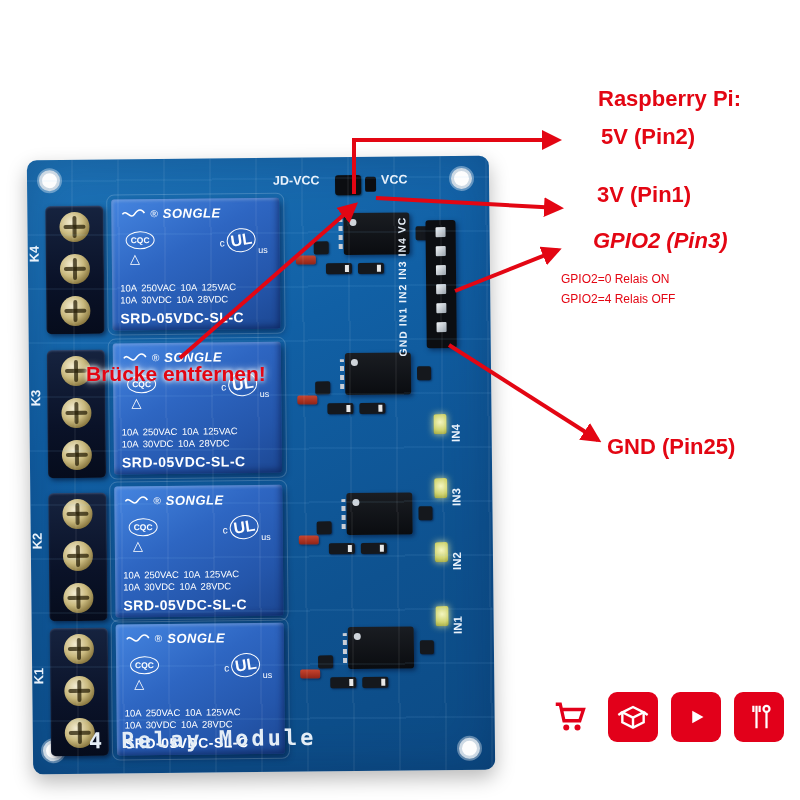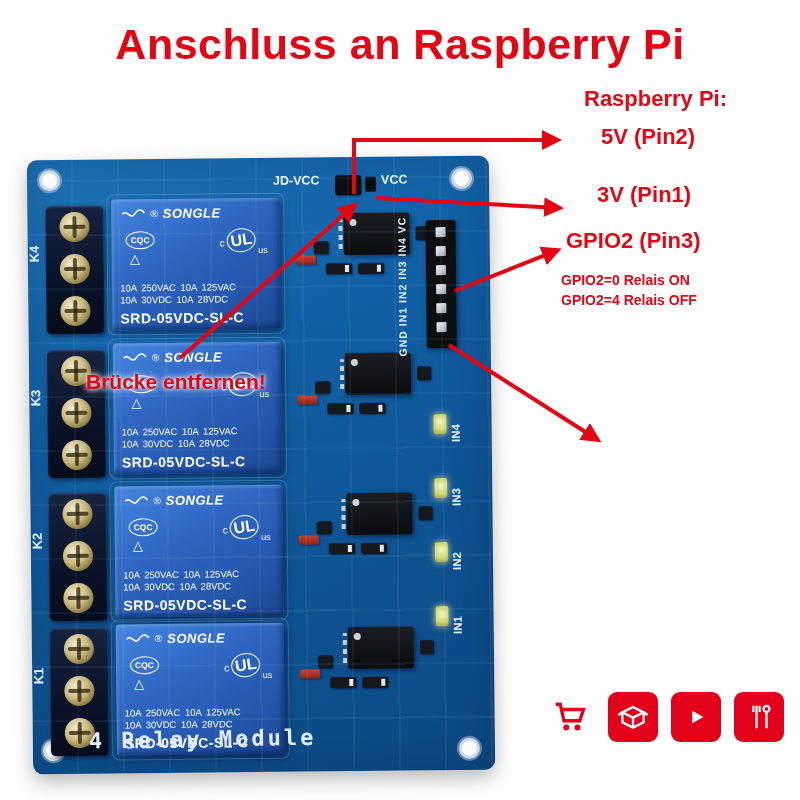--- a/index.html
+++ b/index.html
@@ -7,21 +7,21 @@
         font-family:"Liberation Sans",sans-serif;}
 
   .title{position:absolute;top:20px;left:0;width:100%;margin:0;text-align:center;
          font-size:43px;font-weight:700;color:#e30613;letter-spacing:.5px;
          text-shadow:0 1px 0 #fff;}
 
   
   .ann{position:absolute;color:#e30613;font-weight:700;white-space:nowrap;
        text-shadow:0 0 4px #fff,0 0 8px #fff;}
   .ann.big{font-size:22px;}
-  .ann.small{font-size:14px;font-weight:700;}
+  .ann.small{font-size:12px;font-weight:400;}
 
   
   .board{position:absolute;left:30px;top:158px;width:462px;height:614px;border-radius:10px;
          background:linear-gradient(155deg,#1e74b8 0%,#1160a5 35%,#0e5290 70%,#0c4a84 100%);
          box-shadow:0 8px 20px rgba(0,0,0,.28), inset 0 0 50px rgba(0,25,60,.25);
          transform:rotate(-.6deg);}
   .board::after{content:"";position:absolute;inset:0;border-radius:10px;pointer-events:none;
          background:repeating-linear-gradient(90deg,transparent 0 44px,rgba(255,255,255,.05) 44px 46px),
                     repeating-linear-gradient(0deg,transparent 0 52px,rgba(150,210,255,.07) 52px 54px);}
 
@@ -99,21 +99,20 @@
   .tile.red{background:#e2001a;}
   .tile.white{background:#fff;}
   .brand{position:absolute;left:542px;top:742px;font-size:32px;font-weight:800;color:#15409e;
          letter-spacing:-.5px;}
 </style>
 </head>
 <body>
 
 <div class="page">
 
-  <h1 class="title">Anschluss an Raspberry Pi</h1>
 
   <div class="board">
 
     <div class="hole" style="left:12px;top:10px;"></div>
     <div class="hole" style="left:424px;top:12px;"></div>
     <div class="hole" style="left:10px;top:580px;"></div>
     <div class="hole" style="left:426px;top:582px;"></div>
 
     <div class="tblock" style="top:46px;">
       <div class="screw" style="top:6px;"></div>
@@ -299,27 +298,28 @@
         <path d="M0,0 L10,5 L0,10 z" fill="#e30613"></path>
       </marker>
     </defs>
     <path d="M354,194 L354,140 L558,140" fill="none" stroke="#e30613" stroke-width="4" marker-end="url(#arrow)"></path>
     <path d="M376,198 L560,208" fill="none" stroke="#e30613" stroke-width="4" marker-end="url(#arrow)"></path>
     <path d="M455,291 L558,250" fill="none" stroke="#e30613" stroke-width="4" marker-end="url(#arrow)"></path>
     <path d="M449,345 L598,440" fill="none" stroke="#e30613" stroke-width="4" marker-end="url(#arrow)"></path>
     <path d="M180,358 L355,205" fill="none" stroke="#e30613" stroke-width="4" marker-end="url(#arrow)"></path>
   </svg>
 
-  <div class="ann big" style="left:584px;top:86px;">Raspberry Pi:</div>
+  <div class="ann big" style="left:598px;top:86px;">Raspberry Pi:</div>
   <div class="ann big" style="left:601px;top:124px;">5V (Pin2)</div>
   <div class="ann big" style="left:597px;top:182px;">3V (Pin1)</div>
-  <div class="ann big" style="left:566px;top:228px;">GPIO2 (Pin3)</div>
+  <div class="ann big" style="left:593px;top:228px;font-style:italic;">GPIO2 (Pin3)</div>
   <div class="ann small" style="left:561px;top:272px;">GPIO2=0 Relais ON</div>
   <div class="ann small" style="left:561px;top:292px;">GPIO2=4 Relais OFF</div>
-  <div class="ann" style="left:86px;top:362px;font-size:21px;z-index:5;margin-top:8px;">Brücke entfernen!</div>
+  <div class="ann big" style="left:607px;top:434px;">GND (Pin25)</div>
+  <div class="ann" style="left:86px;top:362px;font-size:21px;z-index:5;">Brücke entfernen!</div>
 
   <div class="footer-icons">
     <div class="tile white">
       <svg width="36" height="36" viewBox="0 0 24 24" fill="none" stroke="#e2001a" stroke-width="2.2">
         <path d="M2.5 3.5 H5.5 L8 14.5 H18.5 L21 7 H6.5"></path>
         <circle cx="9.5" cy="19" r="2" fill="#e2001a" stroke="none"></circle>
         <circle cx="17" cy="19" r="2" fill="#e2001a" stroke="none"></circle>
       </svg>
     </div>
     <div class="tile red">

